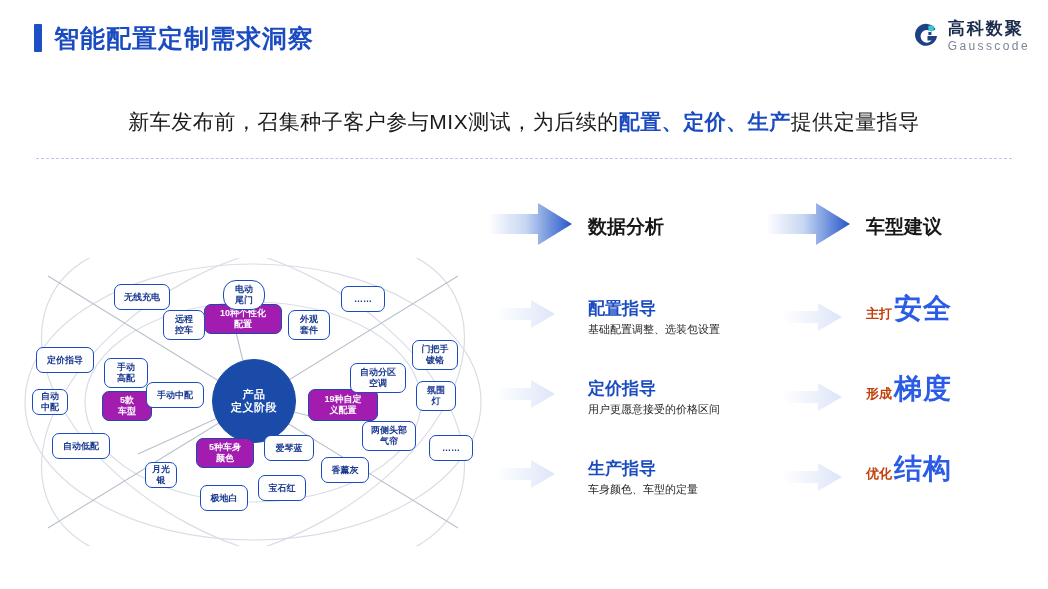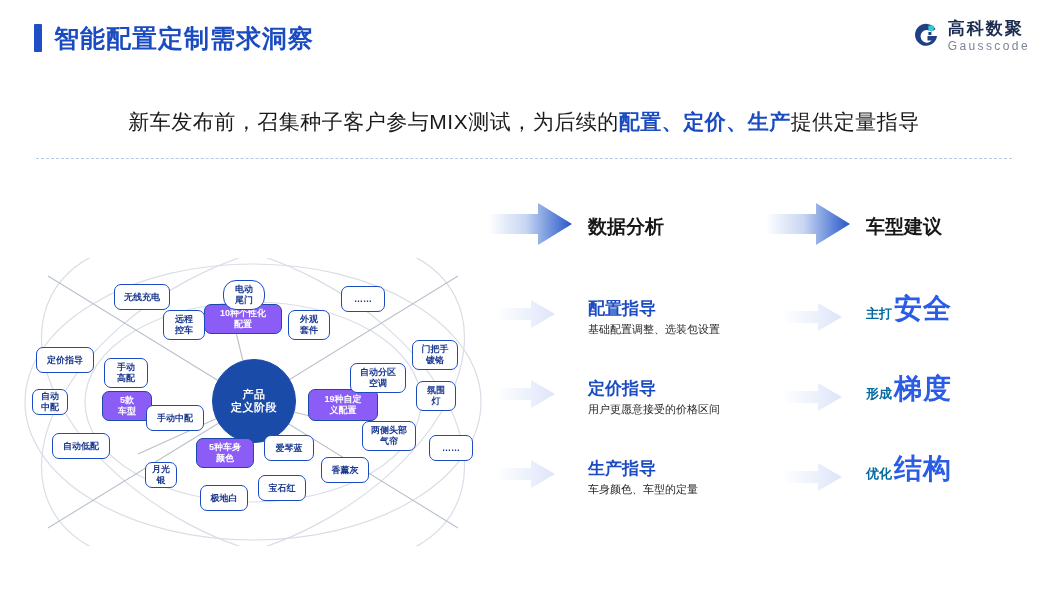--- a/index.html
+++ b/index.html
@@ -42,36 +42,36 @@
   
   .map{position:absolute;left:18px;top:258px;width:470px;height:288px;}
   .map svg{position:absolute;left:0;top:0;}
   .node{
     position:absolute;box-sizing:border-box;
     border:1.6px solid #1b4bc0;border-radius:7px;background:#ffffff;
     color:#1b3a8f;font-size:9px;font-weight:bold;line-height:1.18;
     display:flex;align-items:center;justify-content:center;text-align:center;
     padding:2px 4px;white-space:pre-line;
   }
-  .node.filled{background:#8b5cf6;border-color:#1a4ba8;color:#ffffff;}
+  .node.filled{background:#a21caf;border-color:#1a4ba8;color:#ffffff;}
   .node.center{
     border-radius:50%;background:#1a4ba8;border-color:#1a4ba8;color:#fff;
     font-size:11px;letter-spacing:.5px;
   }
 
   
   .mid-item{position:absolute;left:588px;}
   .mid-title{font-size:17px;font-weight:bold;color:#1b4bc0;line-height:1;}
   .mid-sub{font-size:11px;color:#26262a;margin-top:7px;line-height:1;}
 
   .sm-arrow{position:absolute;width:60px;height:28px;}
 
   
   .right-item{position:absolute;left:866px;display:flex;align-items:flex-end;gap:2px;}
-  .ri-pre{font-size:13px;font-weight:bold;color:#0369a1;line-height:1;padding-bottom:3px;}
+  .ri-pre{font-size:13px;font-weight:bold;color:#c2410c;line-height:1;padding-bottom:3px;}
   .ri-key{font-size:28px;font-weight:bold;color:#2b5ce6;line-height:.95;letter-spacing:1px;}
 </style>
 </head>
 <body>
 
 <div class="slide">
 
   <div class="title-bar">
     <div class="title-tick"></div>
     <div class="title-text">智能配置定制需求洞察</div>
@@ -173,21 +173,21 @@
     <div class="node" style="left:398px;top:123px;width:40px;height:30px;">氛围
 灯</div>
     <div class="node" style="left:344px;top:163px;width:54px;height:30px;">两侧头部
 气帘</div>
     <div class="node" style="left:411px;top:177px;width:44px;height:26px;">……</div>
 
     <div class="node" style="left:18px;top:89px;width:58px;height:26px;">定价指导</div>
     <div class="node" style="left:86px;top:100px;width:44px;height:30px;">手动
 高配</div>
     <div class="node" style="left:14px;top:131px;width:36px;height:26px;">自动中配</div>
-    <div class="node" style="left:128px;top:147px;width:58px;height:26px;border-radius:7px;">手动中配</div>
+    <div class="node" style="left:128px;top:124px;width:58px;height:26px;border-radius:7px;">手动中配</div>
     <div class="node" style="left:34px;top:175px;width:58px;height:26px;">自动低配</div>
 
     <div class="node" style="left:127px;top:204px;width:32px;height:26px;">月光银</div>
     <div class="node" style="left:182px;top:227px;width:48px;height:26px;">极地白</div>
     <div class="node" style="left:240px;top:217px;width:48px;height:26px;">宝石红</div>
     <div class="node" style="left:246px;top:177px;width:50px;height:26px;">爱琴蓝</div>
     <div class="node" style="left:303px;top:199px;width:48px;height:26px;">香薰灰</div>
   </div>
 
   <div class="sm-arrow" style="left:495px;top:300px;">

